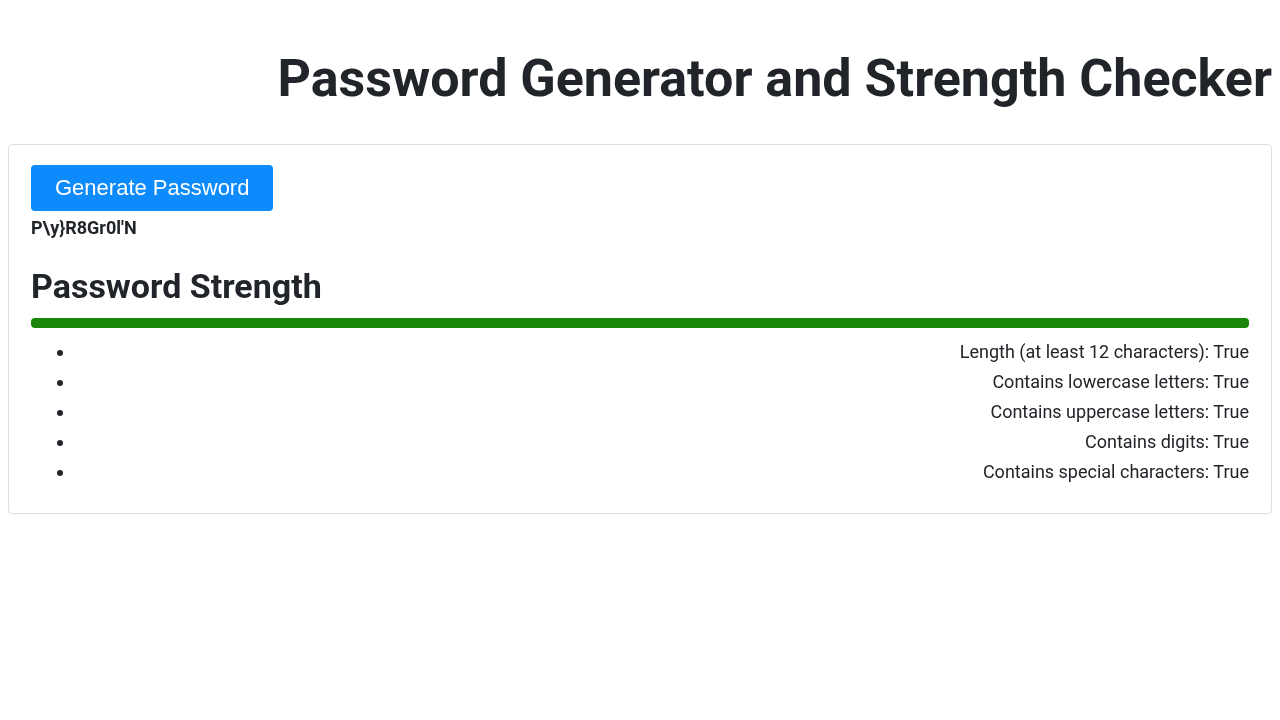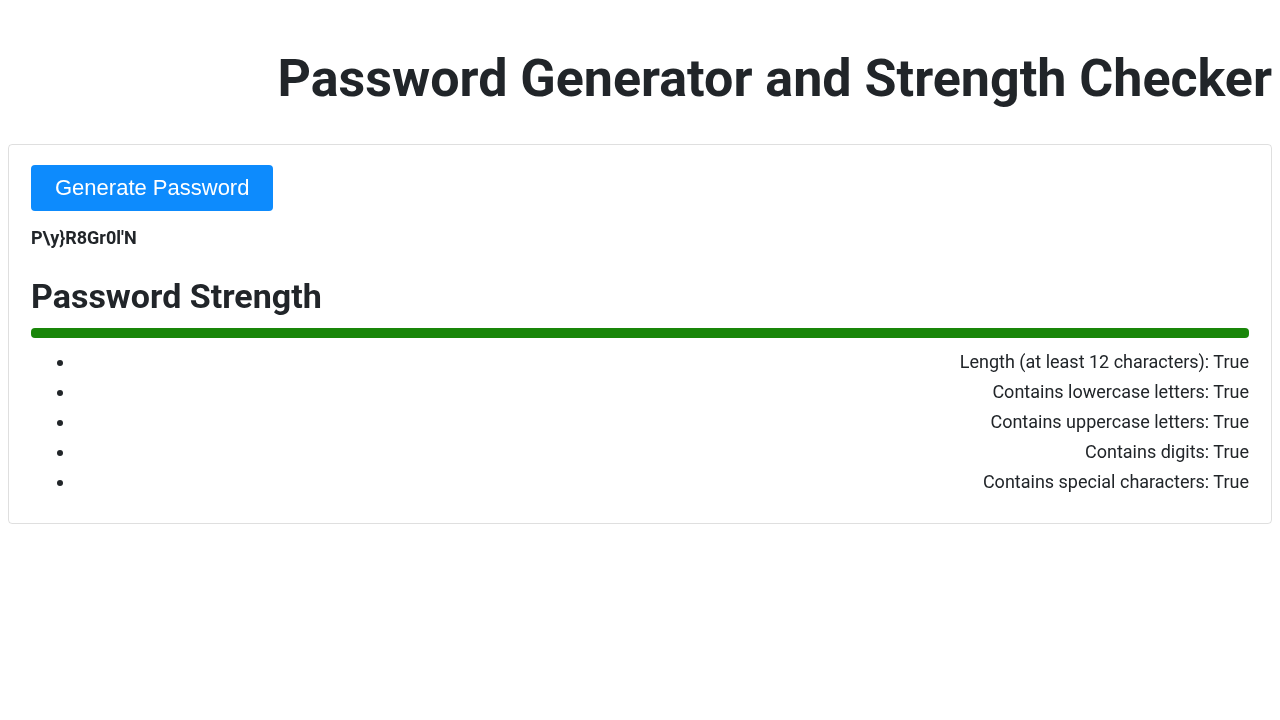--- a/index.html
+++ b/index.html
@@ -52,21 +52,21 @@
       cursor: pointer;
     }
     h2 {
       font-weight: 700;
       font-size: 34px;
       margin: 28px 0 12px 0;
     }
     .generated {
       font-weight: 700;
       font-size: 18px;
-      margin: 16px 0 6px 0;
+      margin: 6px 0 6px 0;
     }
     .progress {
       background: #e9ecef;
       height: 10px;
       border-radius: 4px;
       overflow: hidden;
       margin: 6px 0 10px 0;
     }
     .progress-bar {
       height: 100%;

